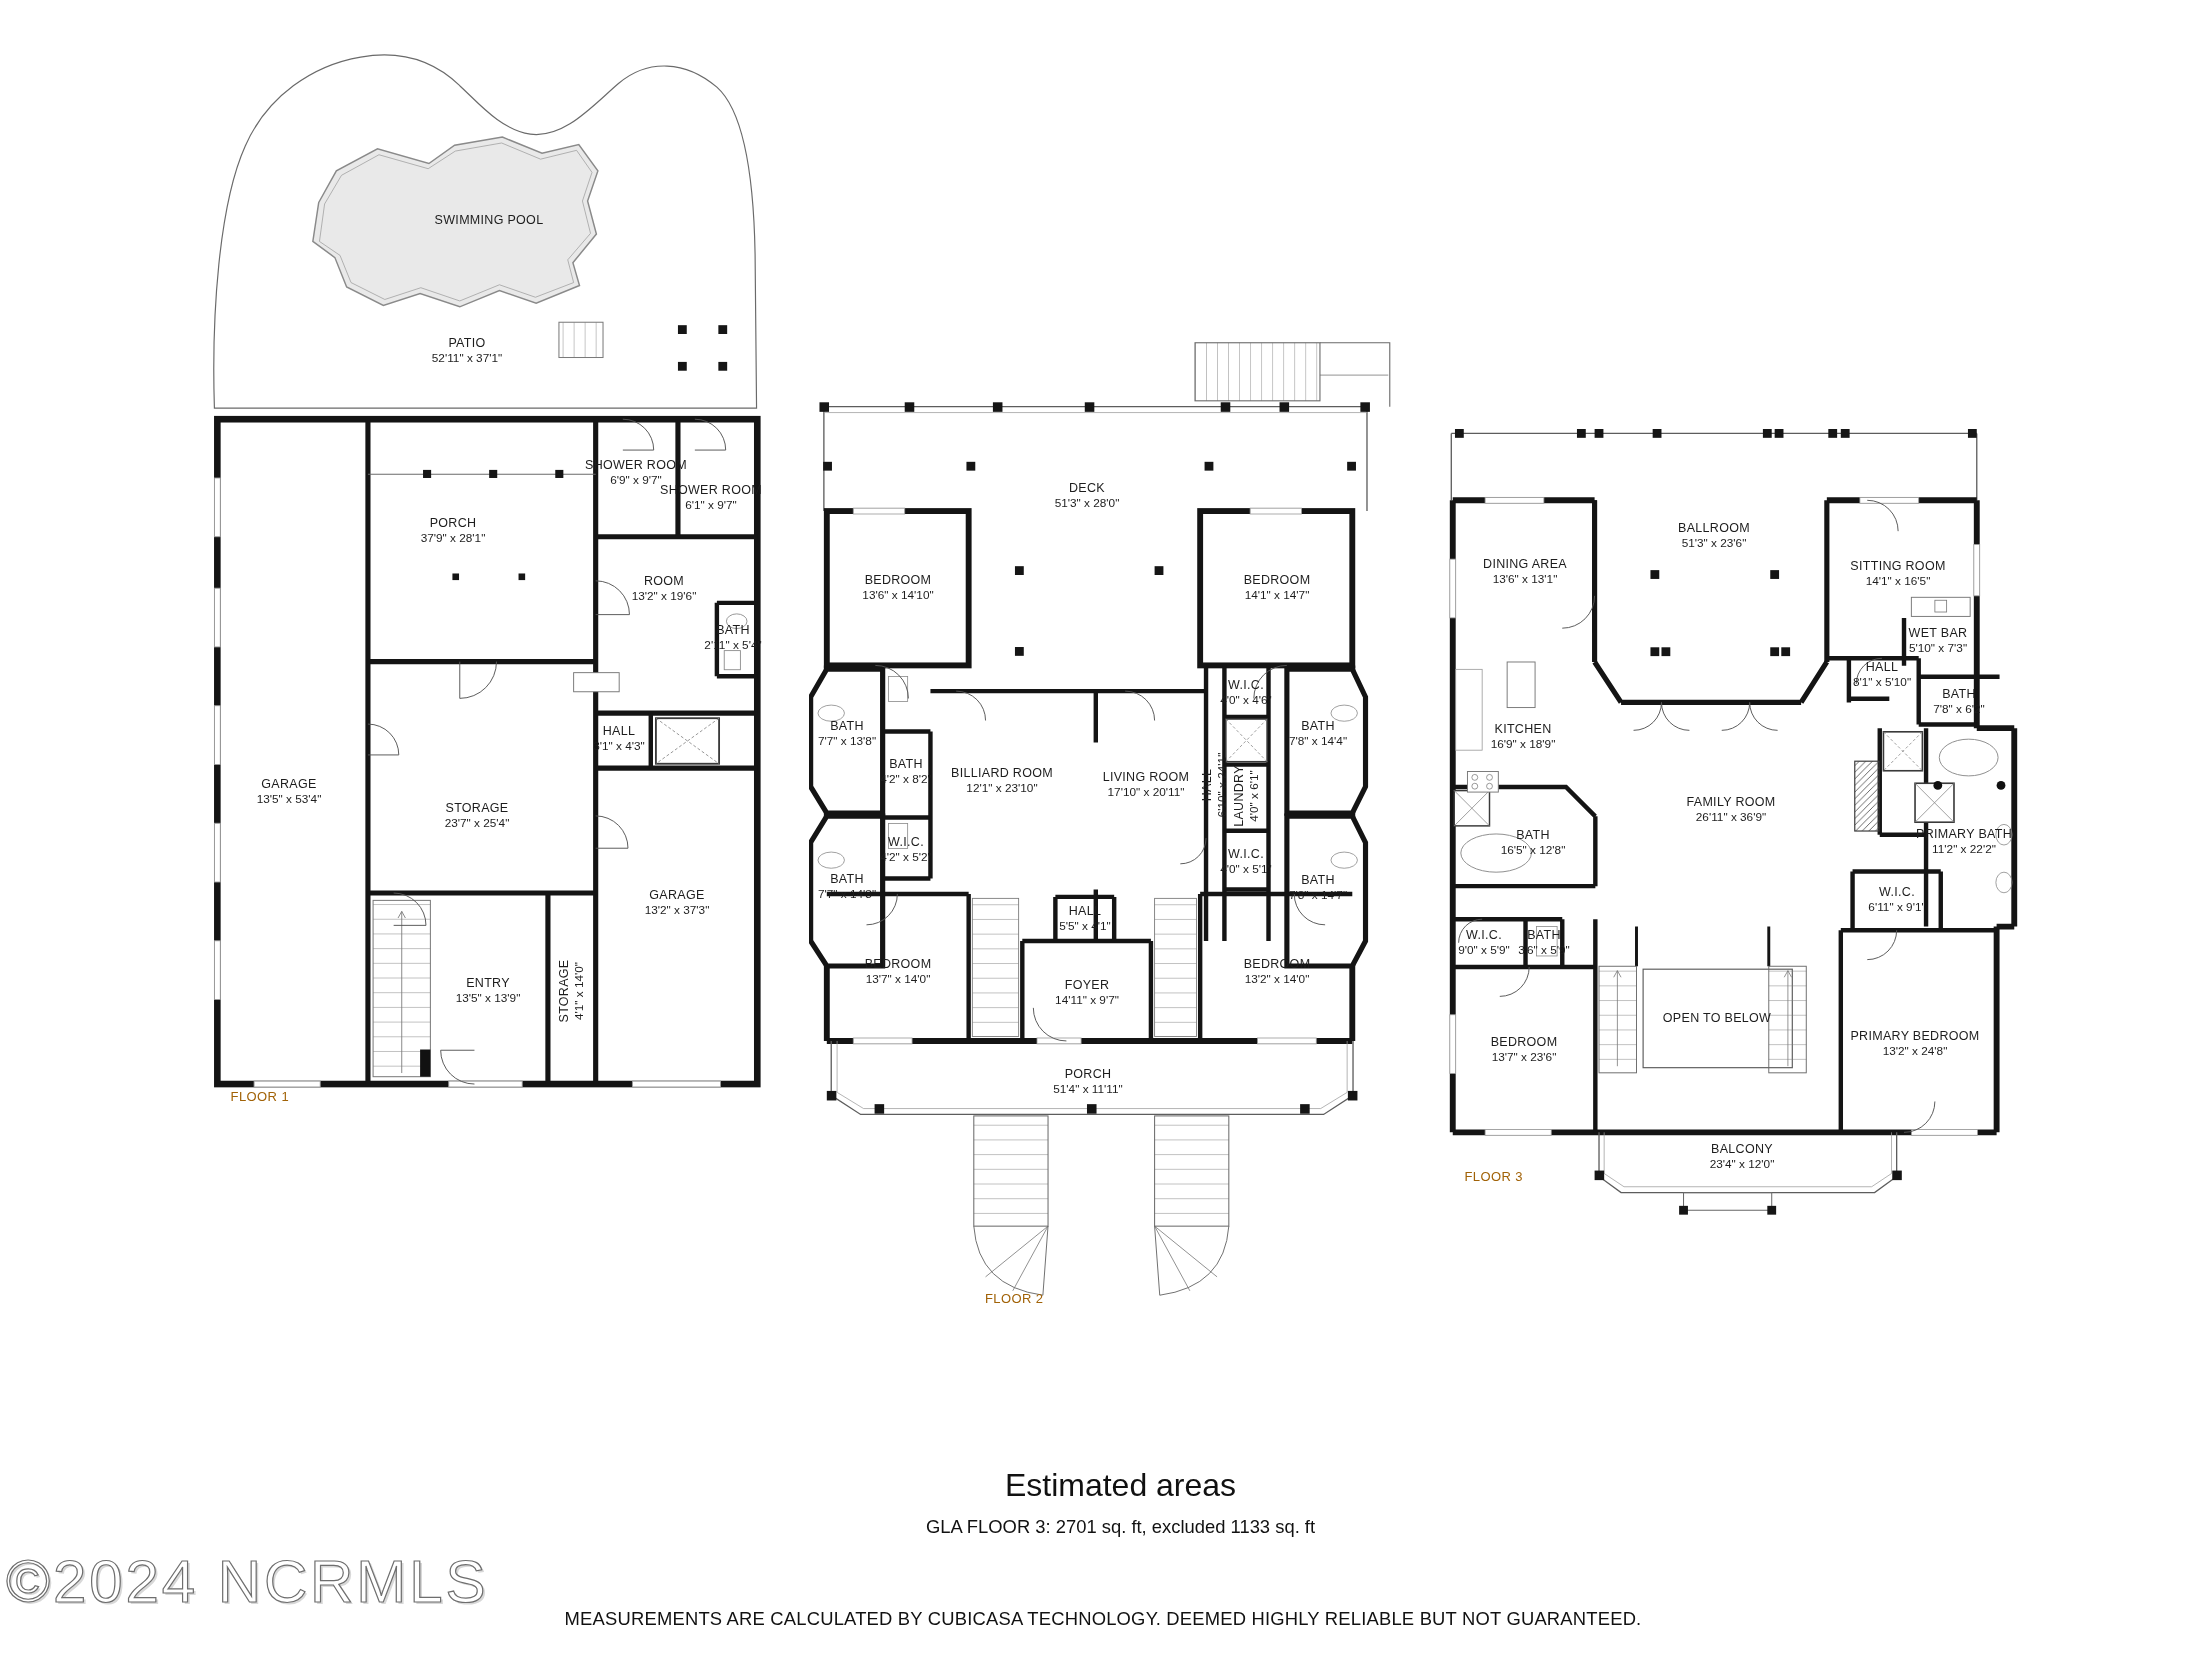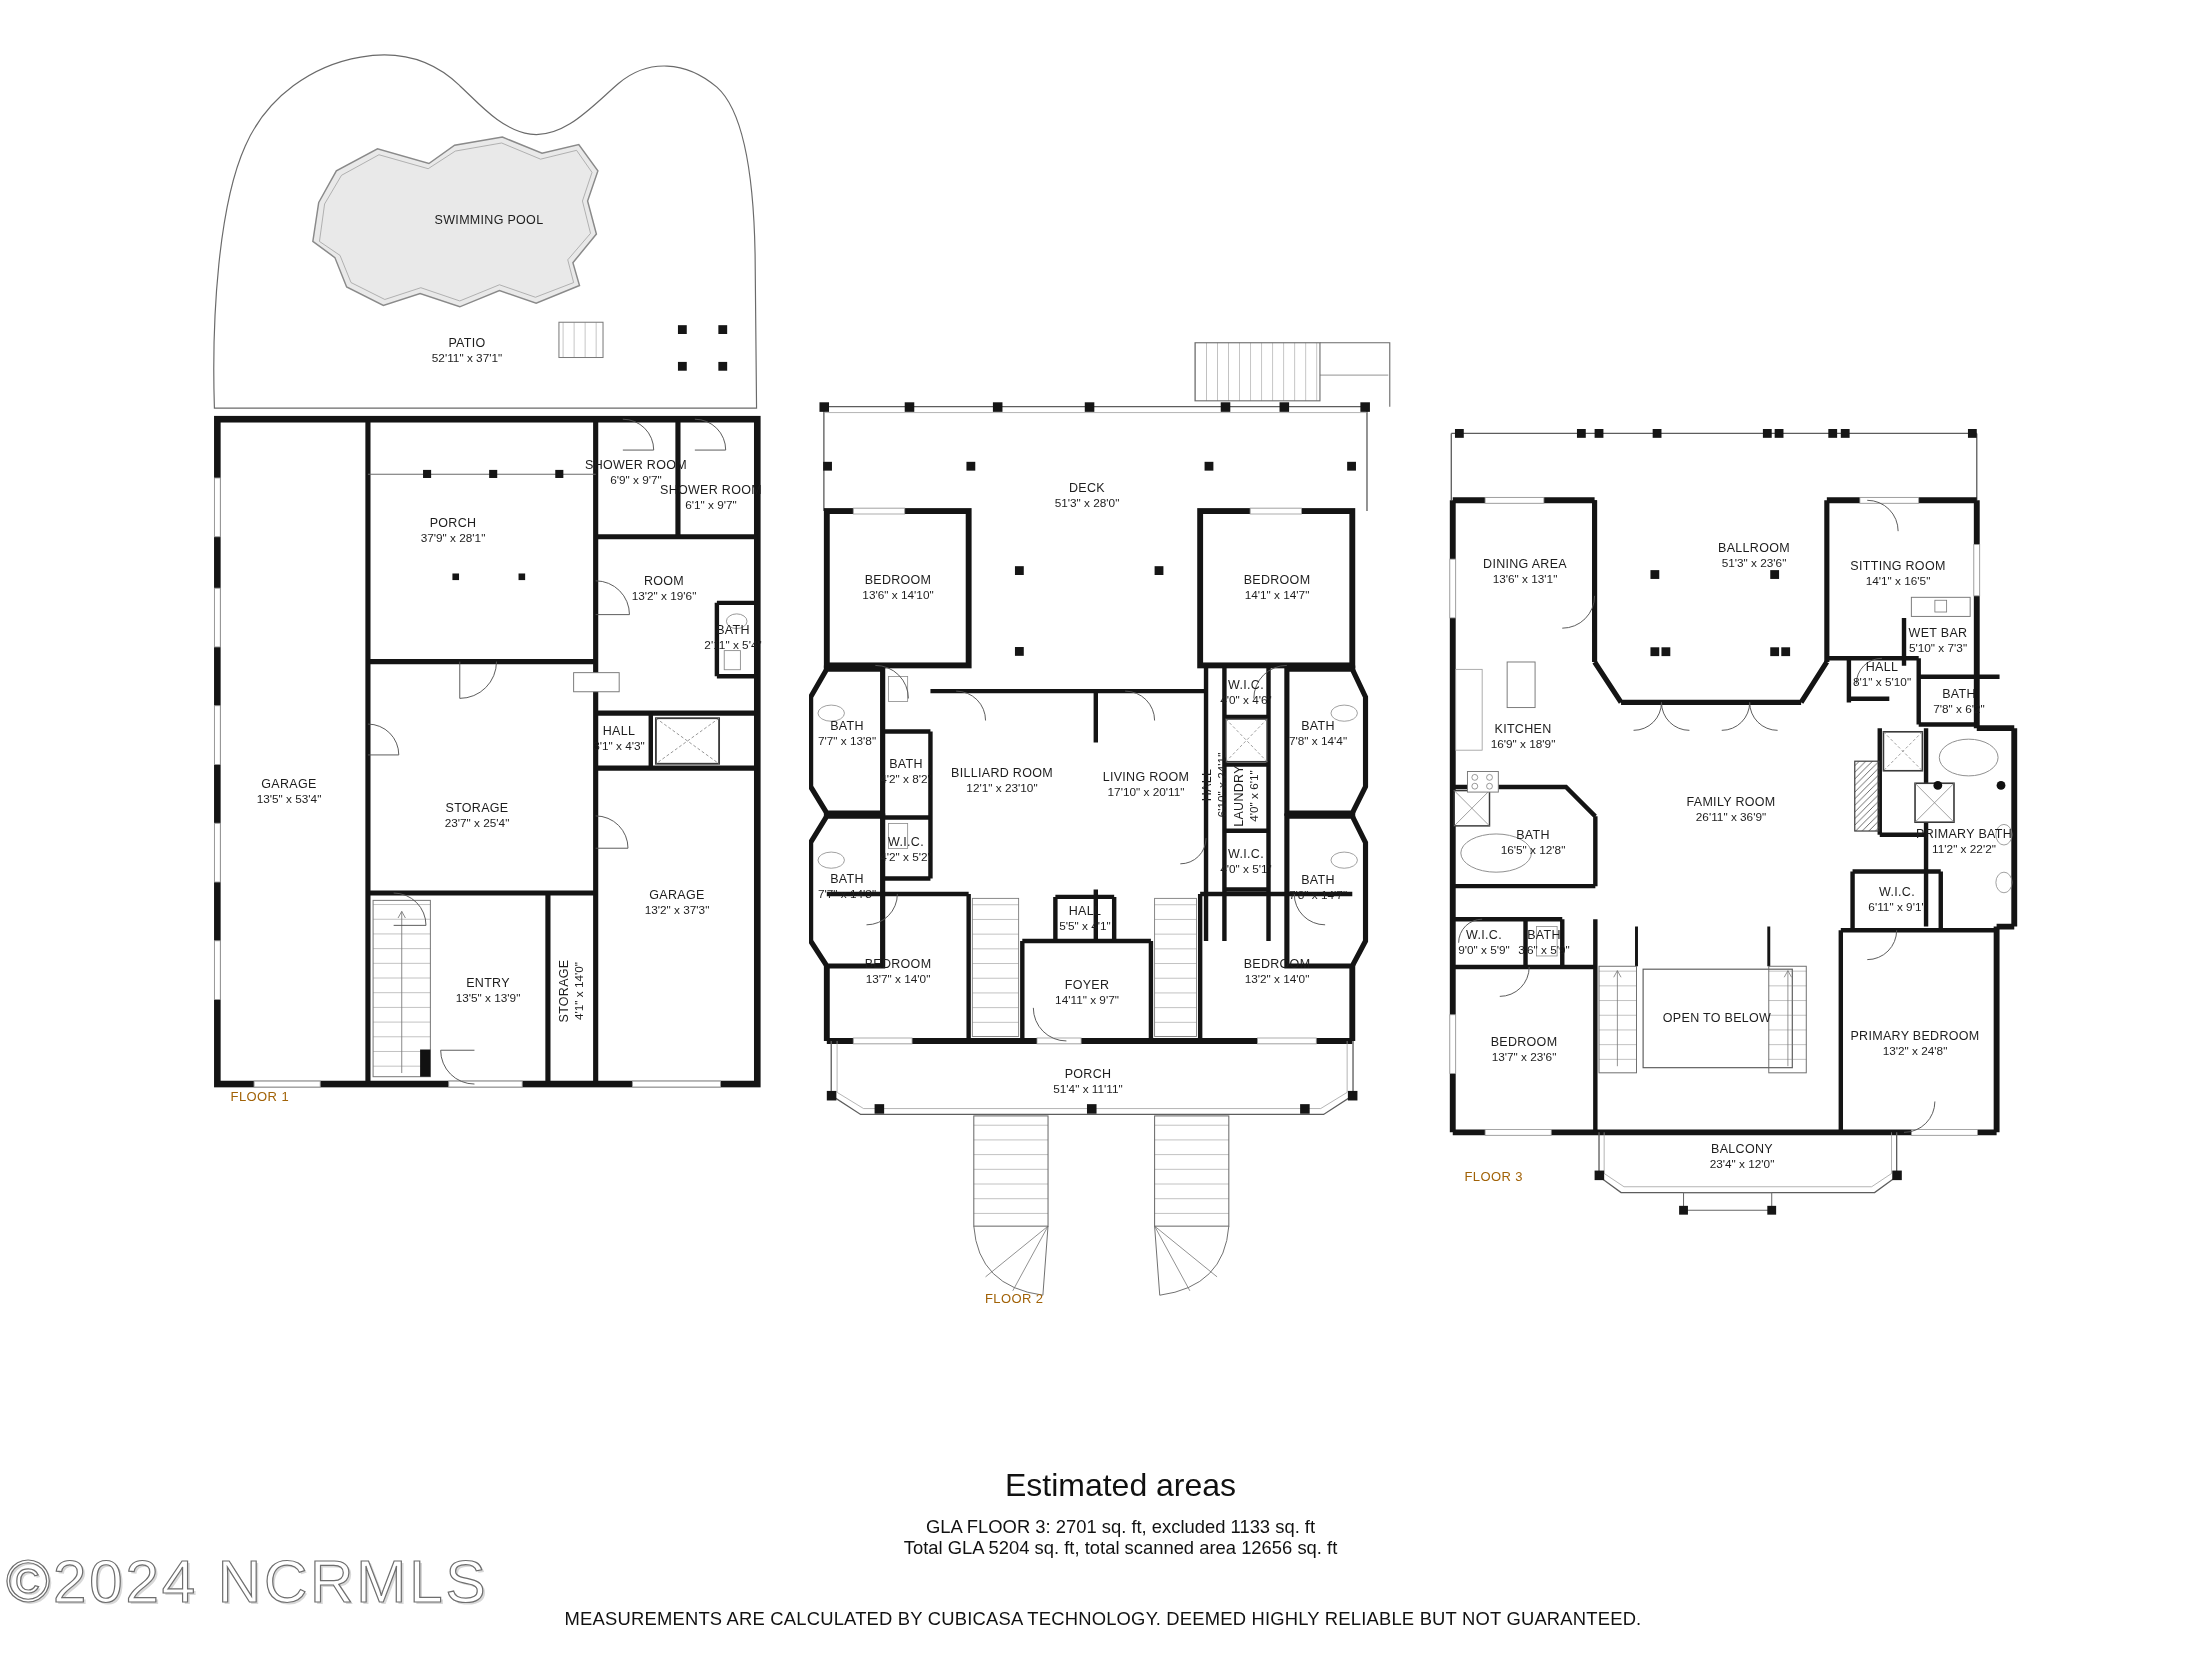--- a/index.html
+++ b/index.html
@@ -455,21 +455,21 @@
       <path d="M630 980 A42 42 0 0 0 672 938"></path>
       <path d="M120 755 A40 40 0 0 1 80 795"></path>
       <path d="M56 690 A32 32 0 0 0 24 722"></path>
     </g>
   </svg>
 
   <div class="room" style="left:84px;top:160px;">
     <span class="rn">DINING AREA</span>
     <span class="rd">13'6" x 13'1"</span>
   </div>
-  <div class="room" style="left:273px;top:144px;margin-left:40px;">
+  <div class="room" style="left:273px;top:124px;">
     <span class="rn">BALLROOM</span>
     <span class="rd">51'3" x 23'6"</span>
   </div>
   <div class="room" style="left:457px;top:162px;">
     <span class="rn">SITTING ROOM</span>
     <span class="rd">14'1" x 16'5"</span>
   </div>
   <div class="room" style="left:497px;top:229px;">
     <span class="rn">WET BAR</span>
     <span class="rd">5'10" x 7'3"</span>
@@ -524,17 +524,16 @@
   <div class="room" style="left:301px;top:745px;">
     <span class="rn">BALCONY</span>
     <span class="rd">23'4" x 12'0"</span>
   </div>
   <div class="floor-label" style="left:23.5px;top:757px;">FLOOR 3</div>
 </div>
 
 <div class="areas-title">Estimated areas</div>
 <div class="areas-lines">
   <div>GLA FLOOR 3: 2701 sq. ft, excluded 1133 sq. ft</div>
-  <div>Total GLA 5204 sq. ft, total scanned area 12656 sq. ft</div>
 </div>
 <div class="disclaimer">MEASUREMENTS ARE CALCULATED BY CUBICASA TECHNOLOGY. DEEMED HIGHLY RELIABLE BUT NOT GUARANTEED.</div>
 <div class="watermark">©2024 NCRMLS</div>
 
 
 </body></html>

